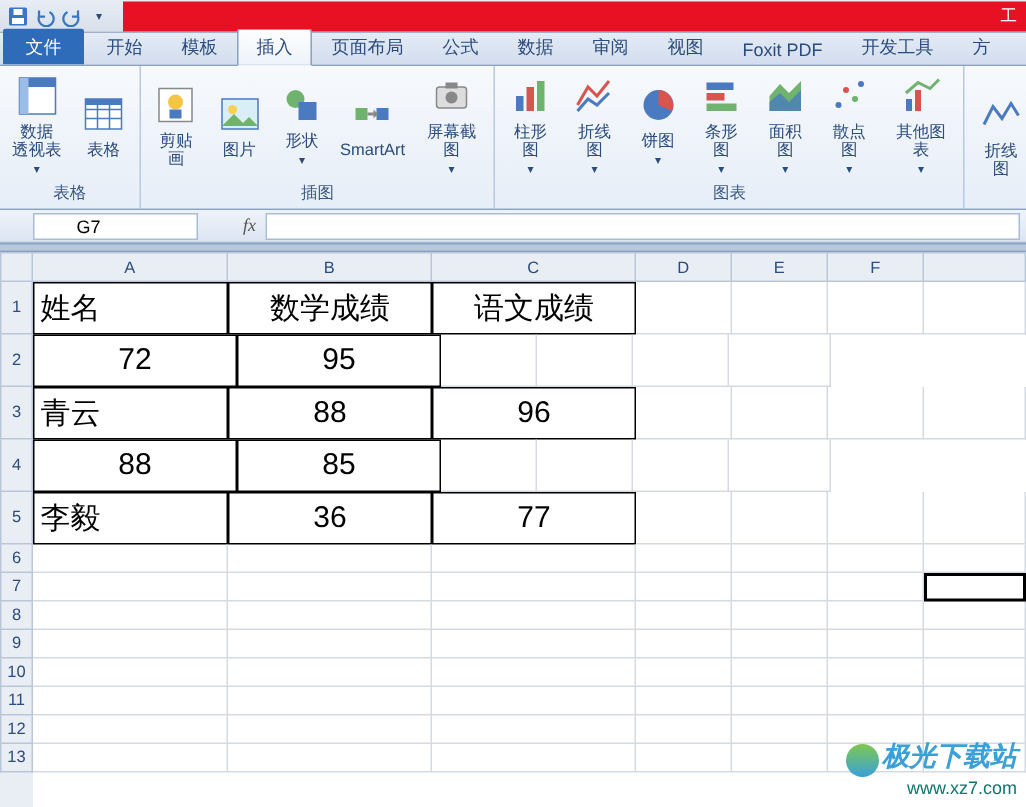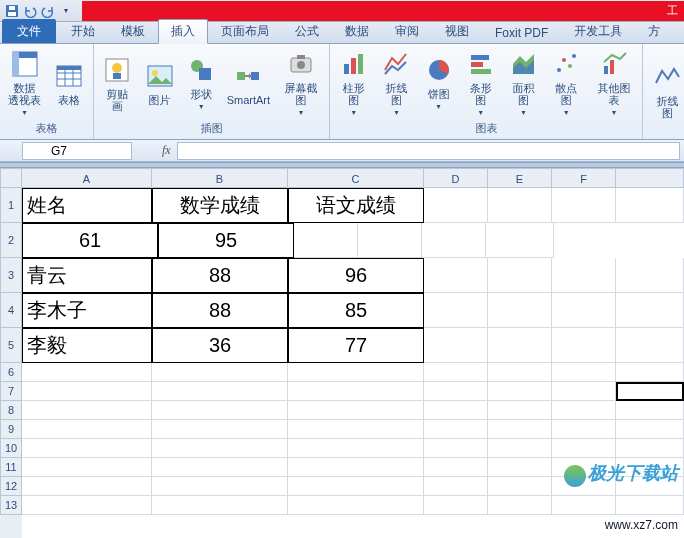--- a/index.html
+++ b/index.html
@@ -43,21 +43,21 @@
 .row { display: flex; height: 19px; }
 .row.tall { height: 35px; }
 .cell { border-right: 1px solid #d4d9e2; border-bottom: 1px solid #d4d9e2; font-size: 20px; text-align: center; display: flex; align-items: center; justify-content: center; }
 .cell.thick { border: 1px solid #000; }
 .cell.thick.left { justify-content: flex-start; padding-left: 4px; }
 .cell.small { font-size: 11px; }
 .selcell { position: absolute; border: 2px solid #000; background: transparent; pointer-events: none; }
 
 .watermark { position: absolute; right: 6px; bottom: 6px; text-align: right; }
 .watermark .wm1 { font-size: 18px; color: #3aa0d8; font-weight: bold; font-style: italic; }
-.watermark .wm2 { font-size: 12px; color: #0f172a; margin-top: 31px; }
+.watermark .wm2 { font-size: 12px; color: #0f766e; }
 .wm-logo { display: inline-block; width: 22px; height: 22px; border-radius: 50%; background: linear-gradient(#7ec850,#3aa0d8); vertical-align: middle; margin-right: 2px; }
 
 .colA{width:130px}.colB{width:136px}.colC{width:136px}.colD{width:64px}.colE{width:64px}.colF{width:64px}.colG{width:64px}
 </style>
 </head>
 <body>
 
 <div class="titlebar">
   <div class="qat">
     <span class="qat-icon">
@@ -329,38 +329,37 @@
       <div class="row tall">
         <div class="cell thick left colA">姓名</div>
         <div class="cell thick colB">数学成绩</div>
         <div class="cell thick colC">语文成绩</div>
         <div class="cell small colD"></div>
         <div class="cell small colE"></div>
         <div class="cell small colF"></div>
         <div class="cell small colG" style="width:68px"></div>
       </div>
       <div class="row tall">
-        <div class="cell thick colB">61</div>
+        <div class="cell thick colB">72</div>
         <div class="cell thick colC">95</div>
         <div class="cell small colD"></div>
           <div class="cell small colE"></div>
           <div class="cell small colF"></div>
           <div class="cell small" style="width:68px"></div>
       </div>
       <div class="row tall">
         <div class="cell thick left colA">青云</div>
         <div class="cell thick colB">88</div>
         <div class="cell thick colC">96</div>
         <div class="cell small colD"></div>
           <div class="cell small colE"></div>
           <div class="cell small colF"></div>
           <div class="cell small" style="width:68px"></div>
       </div>
       <div class="row tall">
-        <div class="cell thick left colA">李木子</div>
         <div class="cell thick colB">88</div>
         <div class="cell thick colC">85</div>
         <div class="cell small colD"></div>
           <div class="cell small colE"></div>
           <div class="cell small colF"></div>
           <div class="cell small" style="width:68px"></div>
       </div>
       <div class="row tall">
         <div class="cell thick left colA">李毅</div>
         <div class="cell thick colB">36</div>

